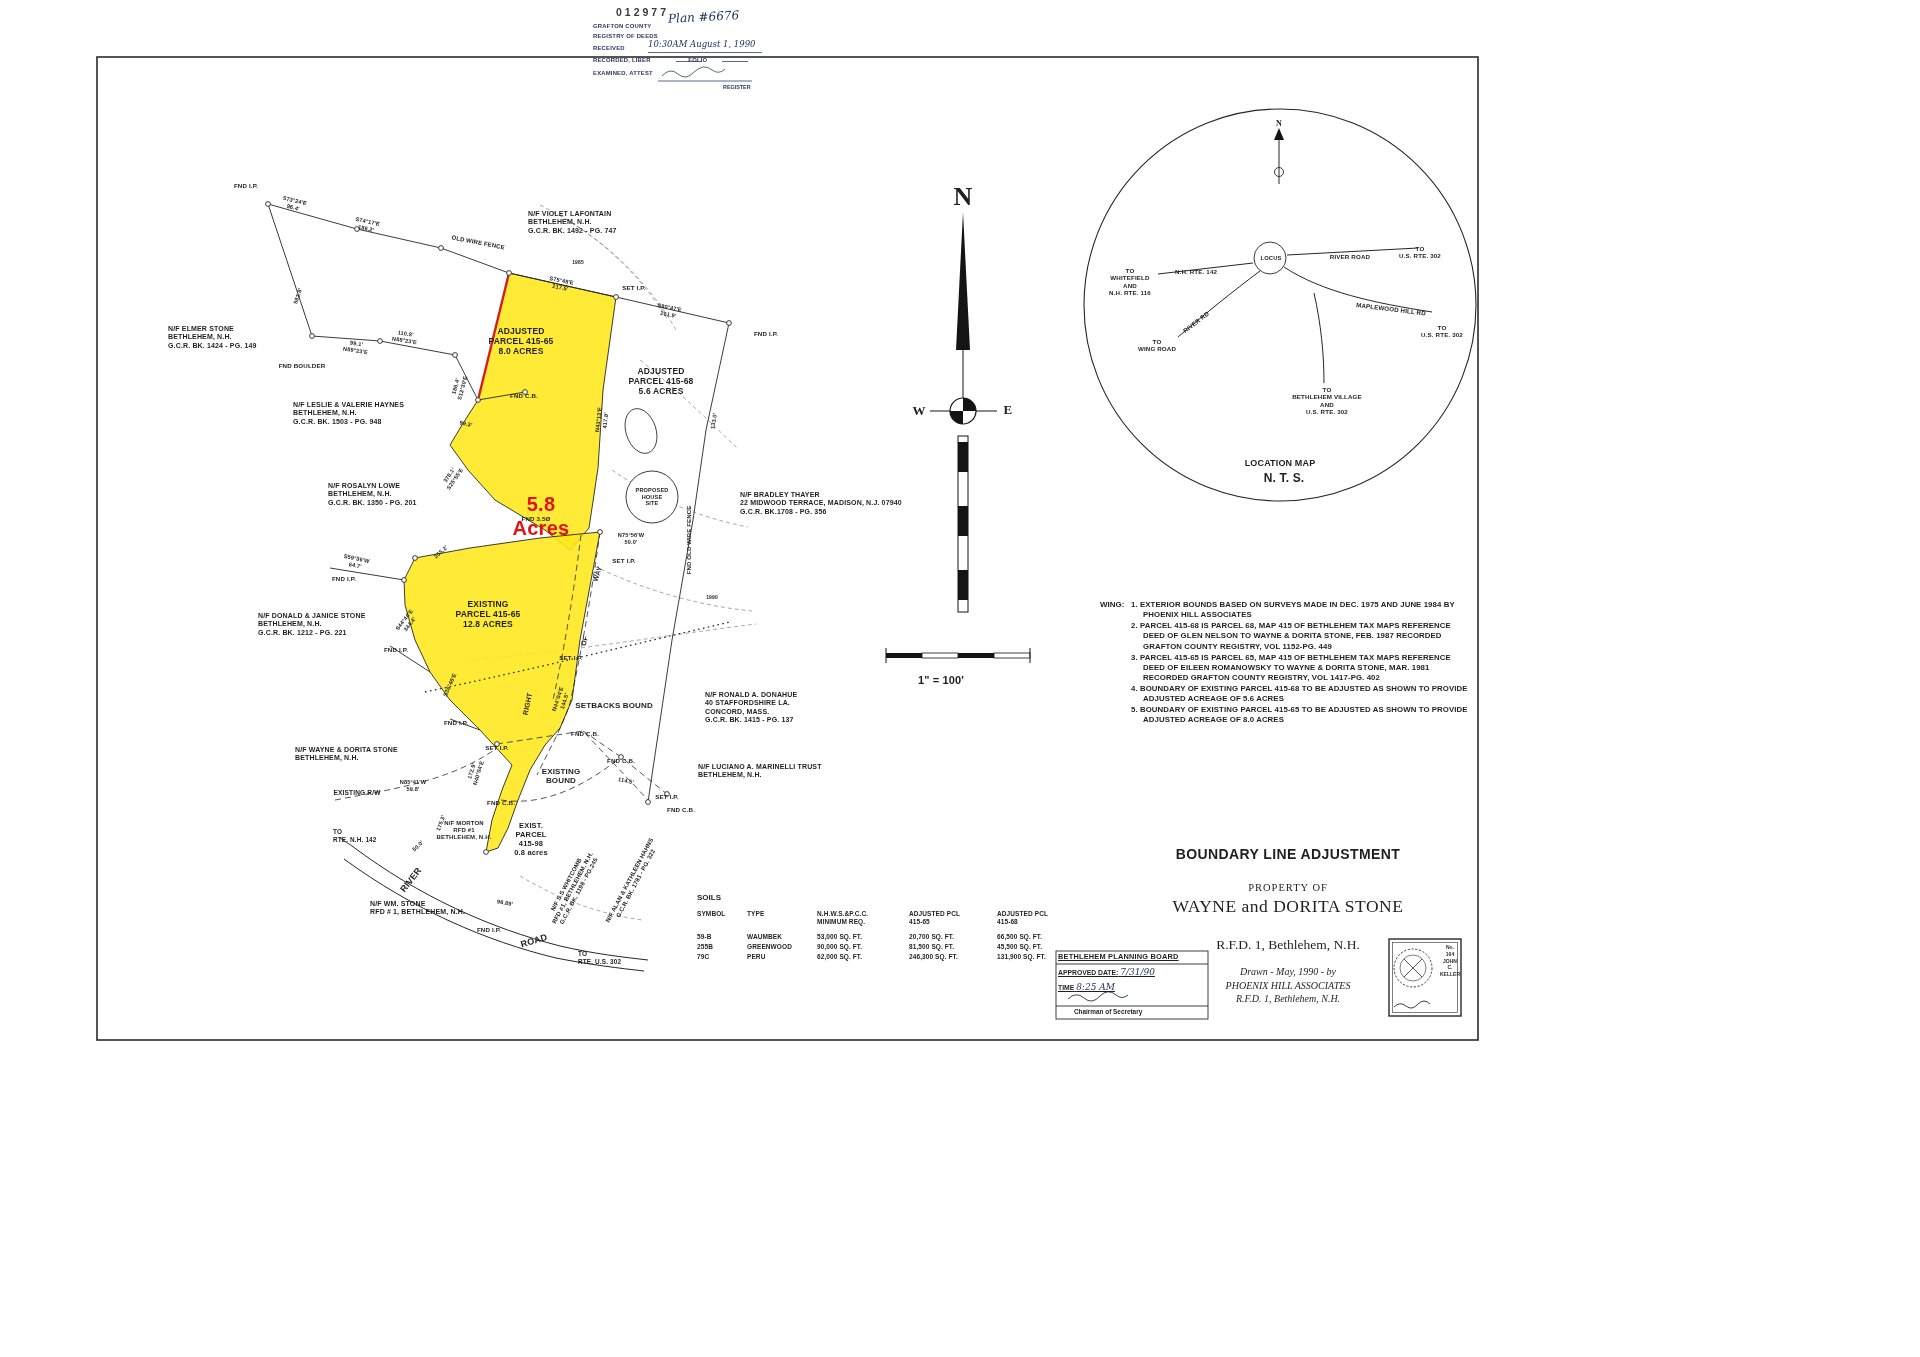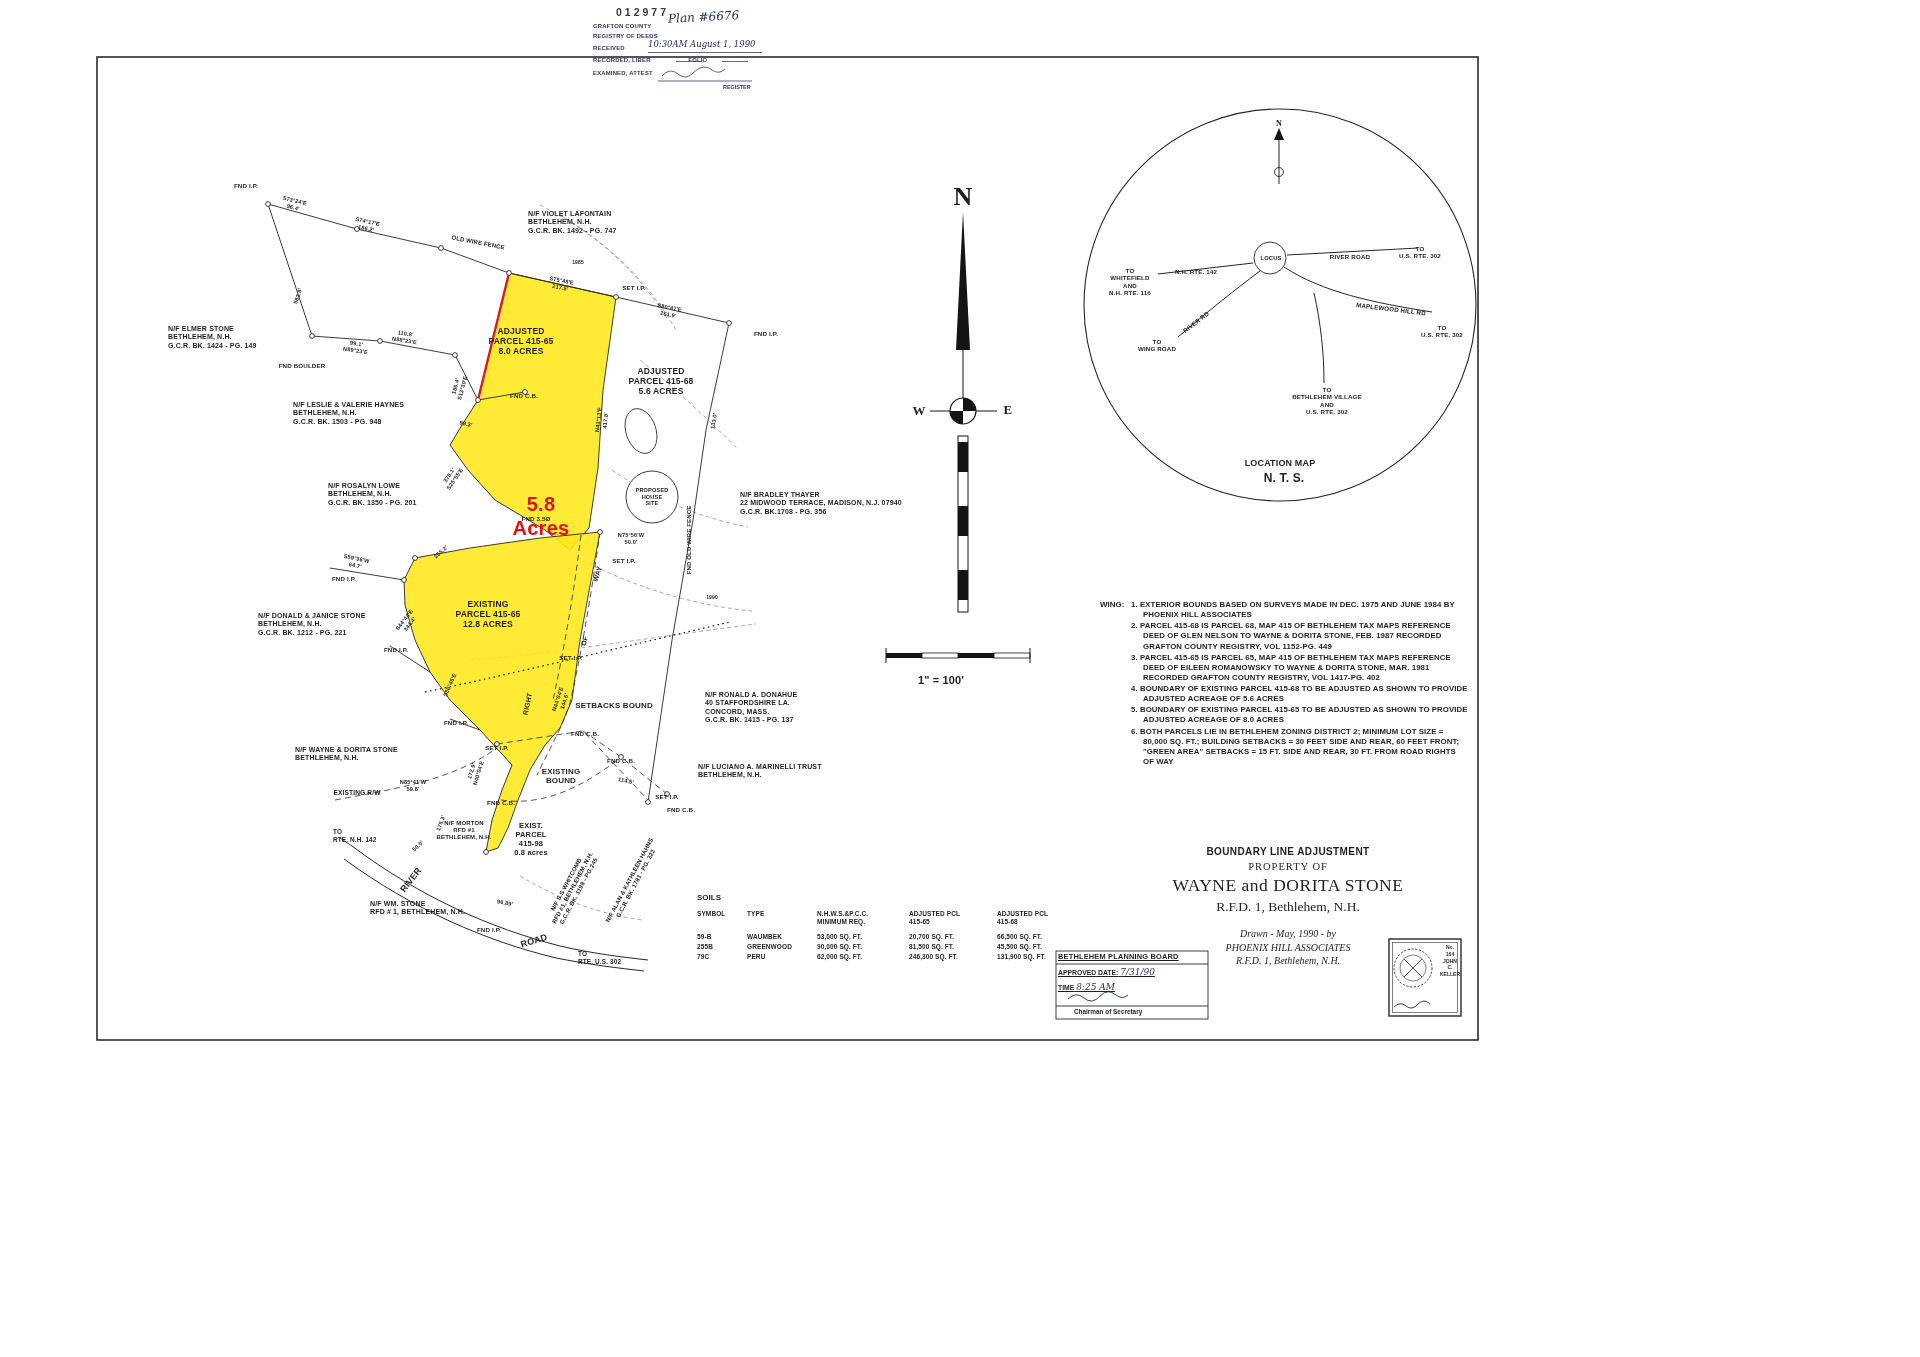--- a/index.html
+++ b/index.html
@@ -32,23 +32,23 @@
   
   .soils{position:absolute;left:697px;top:893px;width:390px;}
   .soils-title{font-size:8px;font-weight:700;margin-bottom:8px;}
   .soils-head,.soils-row{display:flex;font-size:6.5px;font-weight:700;letter-spacing:.1px;}
   .soils-head span{white-space:pre-line;line-height:1.25;}
   .soils-head{margin-bottom:7px;}
   .soils-row{margin-bottom:3px;}
   .soils-row span{display:inline-block;}
   
   .titleblock{position:absolute;left:1150px;top:846px;width:276px;text-align:center;}
-  .tb-1{font-size:10px;font-weight:700;letter-spacing:.4px;margin-bottom:4px;}
+  .tb-1{font-size:14px;font-weight:700;letter-spacing:.4px;margin-bottom:20px;}
   .tb-2{font-family:"Liberation Serif",serif;font-size:10.5px;letter-spacing:1px;margin-bottom:3px;}
-  .tb-3{font-family:"Liberation Serif",serif;font-size:17.5px;letter-spacing:.5px;margin-bottom:3px;}
+  .tb-3{font-family:"Liberation Serif",serif;font-size:17.5px;letter-spacing:.5px;margin-bottom:20px;}
   .tb-4{font-family:"Liberation Serif",serif;font-size:13.5px;margin-bottom:12px;}
   .tb-i{font-family:"Liberation Serif",serif;font-style:italic;font-size:10px;line-height:1.35;}
   
   .planning{position:absolute;left:1058px;top:952px;width:148px;text-decoration:underline;}
   .pb-title{font-size:7.4px;font-weight:700;letter-spacing:.2px;margin-bottom:6px;white-space:nowrap;}
   .pb-row{font-size:6.8px;font-weight:700;margin-bottom:5px;white-space:nowrap;}
   .pb-row .hand{font-size:9px;}
   .pb-chair{position:absolute;left:1074px;top:1008px;font-size:6.4px;font-weight:700;}
   
   .seal-col{position:absolute;left:1440px;top:944px;width:20px;font-size:5px;font-weight:700;line-height:1.35;text-align:center;color:#2a2a2a;}
@@ -364,21 +364,20 @@
   <div class="stamp-received hand">10:30AM August 1, 1990</div>
   <div class="stamp-register">REGISTER</div>
 
   <div class="notes-heading">WING:</div>
   <div class="notes" id="notes-items">
       <div class="note-item">1. EXTERIOR BOUNDS BASED ON SURVEYS MADE IN DEC. 1975 AND JUNE 1984 BY PHOENIX HILL ASSOCIATES</div>
       <div class="note-item">2. PARCEL 415-68 IS PARCEL 68, MAP 415 OF BETHLEHEM TAX MAPS REFERENCE DEED OF GLEN NELSON TO WAYNE &amp; DORITA STONE, FEB. 1987 RECORDED GRAFTON COUNTY REGISTRY, VOL 1152-PG. 449</div>
       <div class="note-item">3. PARCEL 415-65 IS PARCEL 65, MAP 415 OF BETHLEHEM TAX MAPS REFERENCE DEED OF EILEEN ROMANOWSKY TO WAYNE &amp; DORITA STONE, MAR. 1981 RECORDED GRAFTON COUNTY REGISTRY, VOL 1417-PG. 402</div>
       <div class="note-item">4. BOUNDARY OF EXISTING PARCEL 415-68 TO BE ADJUSTED AS SHOWN TO PROVIDE ADJUSTED ACREAGE OF 5.6 ACRES</div>
       <div class="note-item">5. BOUNDARY OF EXISTING PARCEL 415-65 TO BE ADJUSTED AS SHOWN TO PROVIDE ADJUSTED ACREAGE OF 8.0 ACRES</div>
-      <div class="note-item">6. BOTH PARCELS LIE IN BETHLEHEM ZONING DISTRICT 2; MINIMUM LOT SIZE = 80,000 SQ. FT.; BUILDING SETBACKS = 30 FEET SIDE AND REAR, 60 FEET FRONT; "GREEN AREA" SETBACKS = 15 FT. SIDE AND REAR, 30 FT. FROM ROAD RIGHTS OF WAY</div>
     </div>
 
   <div class="soils">
     <div class="soils-title">SOILS</div>
     <div class="soils-head">
       <span style="width:50px">SYMBOL</span>
       <span style="width:70px">TYPE</span>
       <span style="width:92px">N.H.W.S.&amp;P.C.C.
 MINIMUM REQ.</span>
       <span style="width:88px">ADJUSTED PCL

